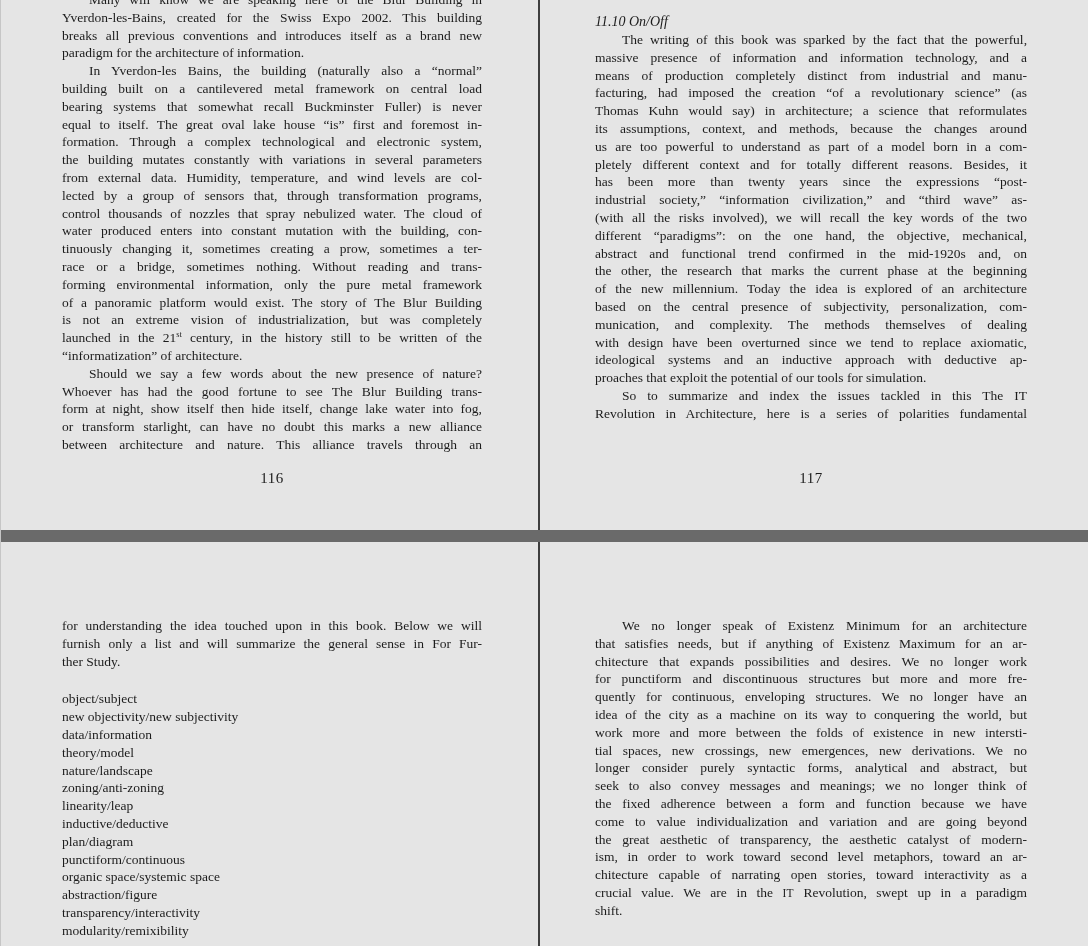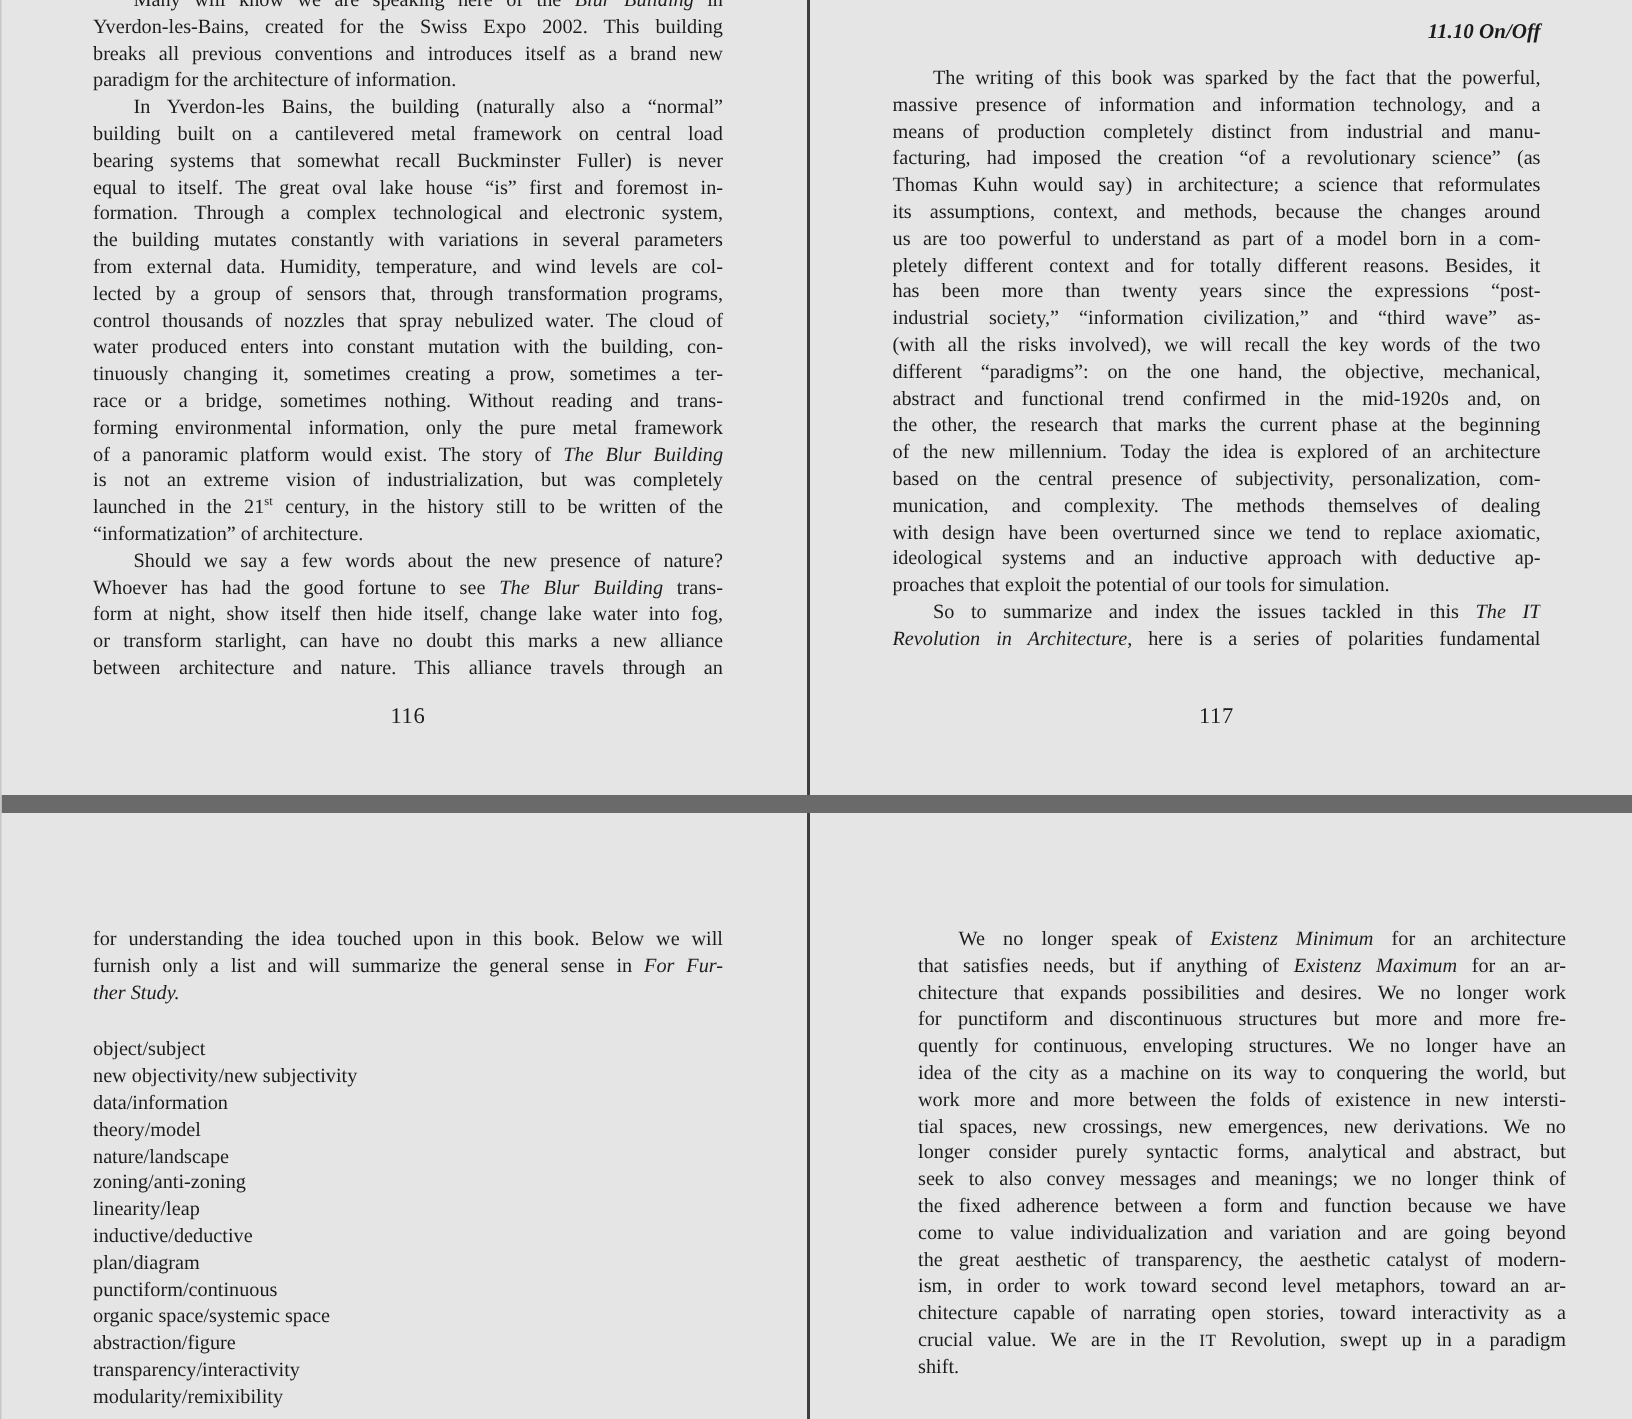--- a/index.html
+++ b/index.html
@@ -34,30 +34,29 @@
     text-align: justify;
     text-align-last: justify;
   }
   .line.end { text-align-last: left; }
   .line.ind { text-indent: 27px; }
   .listline {
     height: 17.8px;
     overflow: hidden;
     text-align: left;
   }
-  .it { font-style: italic; }
+  .it { }
   .sc { font-size: 0.85em; letter-spacing: 0.3px; }
   sup { font-size: 0.62em; line-height: 0; vertical-align: super; }
   .running-head {
-    text-align: right;
+    text-align: left;
     font-style: italic;
     font-size: 14px;
     height: 18px;
-    margin-bottom: 12px;
-    font-weight: bold;
+    margin-bottom: 0;
   }
   .pagenum {
     position: absolute;
     text-align: center;
     font-size: 15px;
     letter-spacing: 0.5px;
   }
   .gap { height: 20px; }
 </style>
 </head>
@@ -146,21 +145,21 @@
         <div class="listline">inductive/deductive</div>
         <div class="listline">plan/diagram</div>
         <div class="listline">punctiform/continuous</div>
         <div class="listline">organic space/systemic space</div>
         <div class="listline">abstraction/figure</div>
         <div class="listline">transparency/interactivity</div>
         <div class="listline">modularity/remixibility</div>
       </div>
   </div>
 
-  <div class="col textcol" style="left:594px; top:617px; width:432px;margin-left:17px;">
+  <div class="col textcol" style="left:594px; top:617px; width:432px;">
       <div class="line ind"><span>We no longer speak of </span><span class="it">Existenz Minimum</span><span> for an architecture</span></div>
       <div class="line"><span>that satisfies needs, but if anything of </span><span class="it">Existenz Maximum</span><span> for an ar-</span></div>
       <div class="line"><span>chitecture that expands possibilities and desires. We no longer work</span></div>
       <div class="line"><span>for punctiform and discontinuous structures but more and more fre-</span></div>
       <div class="line"><span>quently for continuous, enveloping structures. We no longer have an</span></div>
       <div class="line"><span>idea of the city as a machine on its way to conquering the world, but</span></div>
       <div class="line"><span>work more and more between the folds of existence in new intersti-</span></div>
       <div class="line"><span>tial spaces, new crossings, new emergences, new derivations. We no</span></div>
       <div class="line"><span>longer consider purely syntactic forms, analytical and abstract, but</span></div>
       <div class="line"><span>seek to also convey messages and meanings; we no longer think of</span></div>

